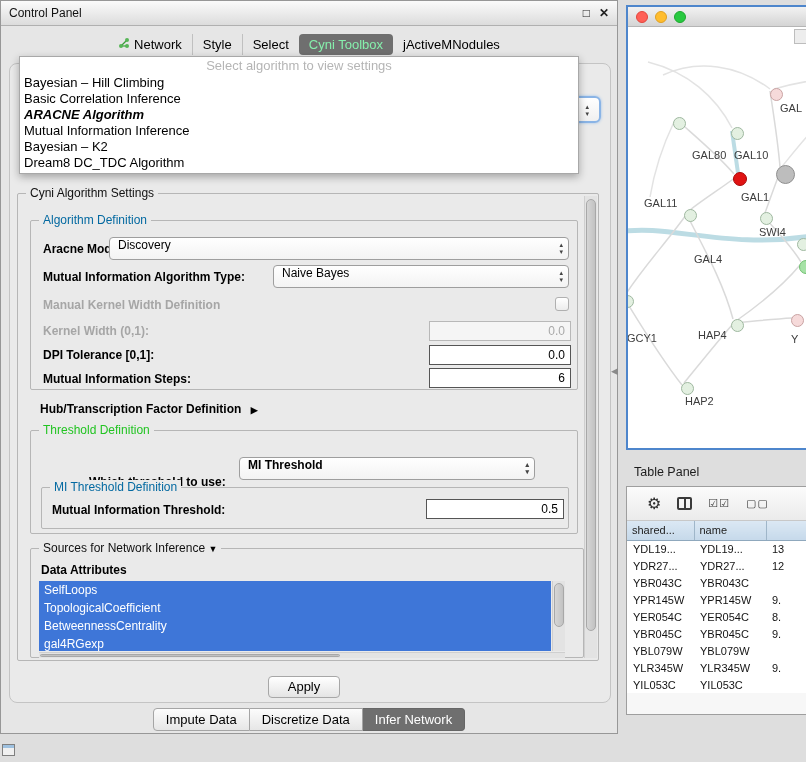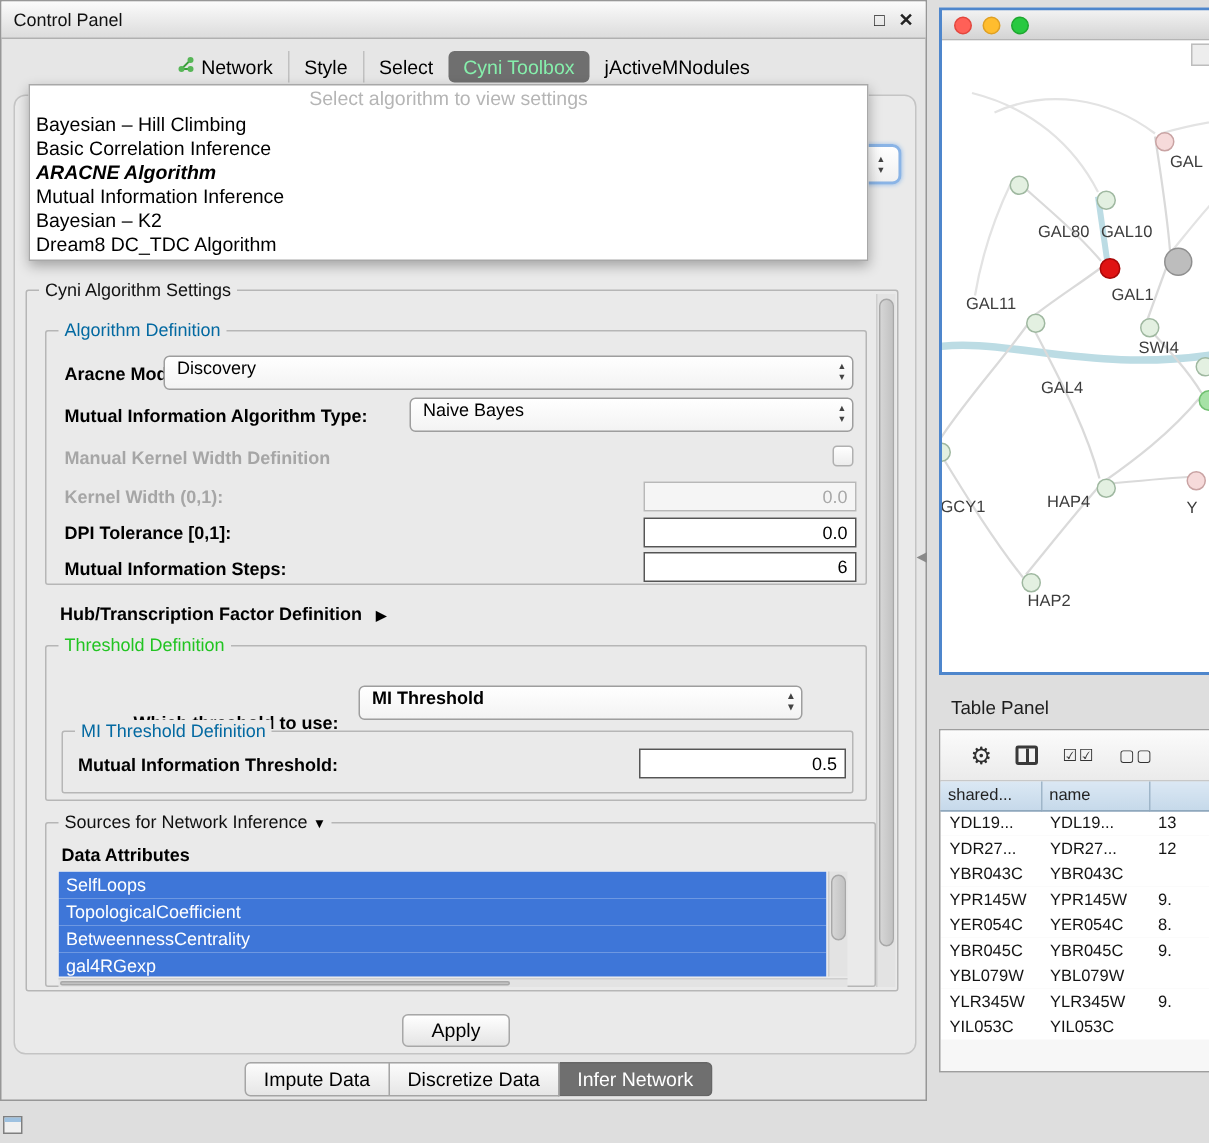--- a/index.html
+++ b/index.html
@@ -60,21 +60,21 @@
   .hscroll .thumb { position:absolute; top:1px; bottom:1px; background:#c2c2c2; border:1px solid #a8a8a8; border-radius:5px; }
 
   .attr-list { position:absolute; background:#fff; overflow:hidden; }
   .attr-item { height:18px; line-height:18px; font-size:12px; color:#fff; background:#3e76d8; padding-left:5px; white-space:nowrap; }
 
   .tri { font-size:9px; color:#000; }
 
   .apply-btn { position:absolute; left:267px; top:675px; width:72px; height:22px; border:1px solid #a7a7a7; border-radius:4px;
                background:linear-gradient(#ffffff,#e4e4e4); font-size:13px; text-align:center; line-height:20px; color:#000; }
 
-  .bottom-tabs { position:absolute; left:10px; top:707px; width:100%; display:flex; justify-content:center; font-size:13px; }
+  .bottom-tabs { position:absolute; left:0; top:707px; width:100%; display:flex; justify-content:center; font-size:13px; }
   .btab { padding:3px 12px; border:1px solid #a5a5a5; border-left:none; background:linear-gradient(#fcfcfc,#e6e6e6); color:#000; }
   .btab:first-child { border-left:1px solid #a5a5a5; border-radius:4px 0 0 4px; }
   .btab:last-child { border-radius:0 4px 4px 0; }
   .btab.selected { background:#6f6f6f; color:#fff; border-color:#666; }
 
   .collapse-arrow { position:absolute; left:610px; top:365px; font-size:9px; color:#8a8a8a; }
 
   
   .netwin { position:absolute; left:626px; top:5px; width:240px; height:445px; border:2px solid #4e86cc; background:#ececec; }
   .net-titlebar { height:20px; background:linear-gradient(#f2f2f2,#d4d4d4); border-bottom:1px solid #b5b5b5;

